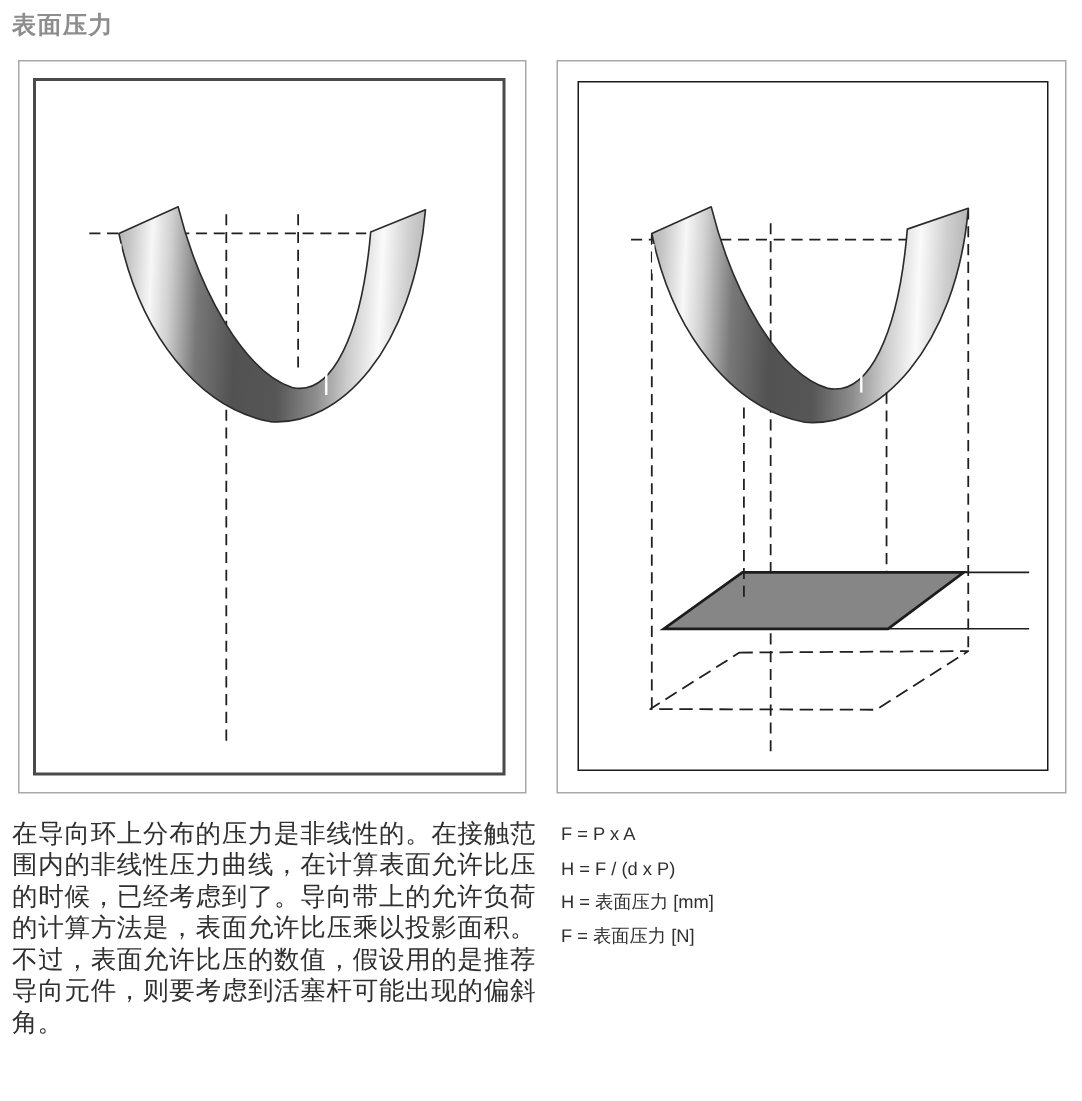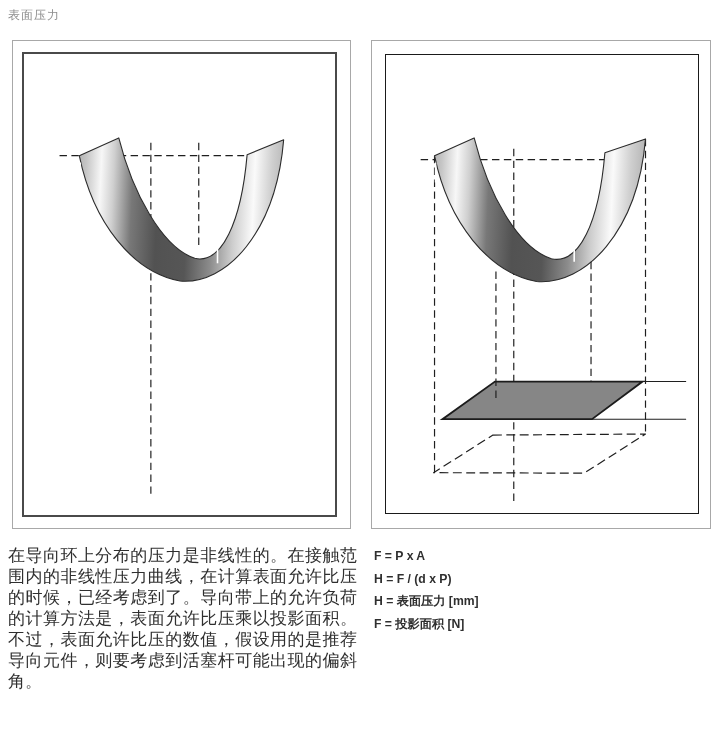--- a/index.html
+++ b/index.html
@@ -6,21 +6,21 @@
   .page{
     position:relative;
     width:721px;height:734px;
     background:var(--page-bg,#ffffff);
     font-family:"Liberation Sans", sans-serif;
     color:var(--text-color,#2f2f2f);
     overflow:hidden;
   }
   .title{
     position:absolute;left:8px;top:7px;
-    font-size:12px;font-weight:normal;
+    font-size:16px;font-weight:bold;
     color:var(--title-color,#8d8d8d);
     letter-spacing:1px;
   }
   .panel{
     position:absolute;top:40px;height:487px;
     border:1px solid var(--panel-border,#a8a8a8);
     background:#fff;
   }
   .panel-left{left:12px;width:337px;}
   .panel-right{left:371px;width:338px;}
@@ -41,21 +41,20 @@
     font-size:17px;line-height:21px;
     text-align:justify;
   }
   .formulas{
     position:absolute;left:374px;top:545px;width:340px;
     font-size:12.2px;
   }
   .formula-line{
     line-height:22.6px;
     white-space:normal;
-    font-weight:bold;
   }
   .formula-line sup{font-size:9px;line-height:0;}
 </style>
 </head>
 <body>
 
 <div class="page">
 
   <div class="title">表面压力</div>
 
@@ -130,16 +129,16 @@
       </svg>
     </div>
   </div>
 
   <div class="paragraph">在导向环上分布的压力是非线性的。在接触范围内的非线性压力曲线，在计算表面允许比压的时候，已经考虑到了。导向带上的允许负荷的计算方法是，表面允许比压乘以投影面积。不过，表面允许比压的数值，假设用的是推荐导向元件，则要考虑到活塞杆可能出现的偏斜角。</div>
 
   <div class="formulas" id="formulas">
       <div class="formula-line"><span>F = P x A</span></div>
       <div class="formula-line"><span>H = F / (d x P)</span></div>
       <div class="formula-line"><span>H = 表面压力 [mm]</span></div>
-      <div class="formula-line"><span>F = 投影面积 [N]</span></div>
+      <div class="formula-line"><span>F = 表面压力 [N]</span></div>
     </div>
 
 </div>
 
 </body></html>

